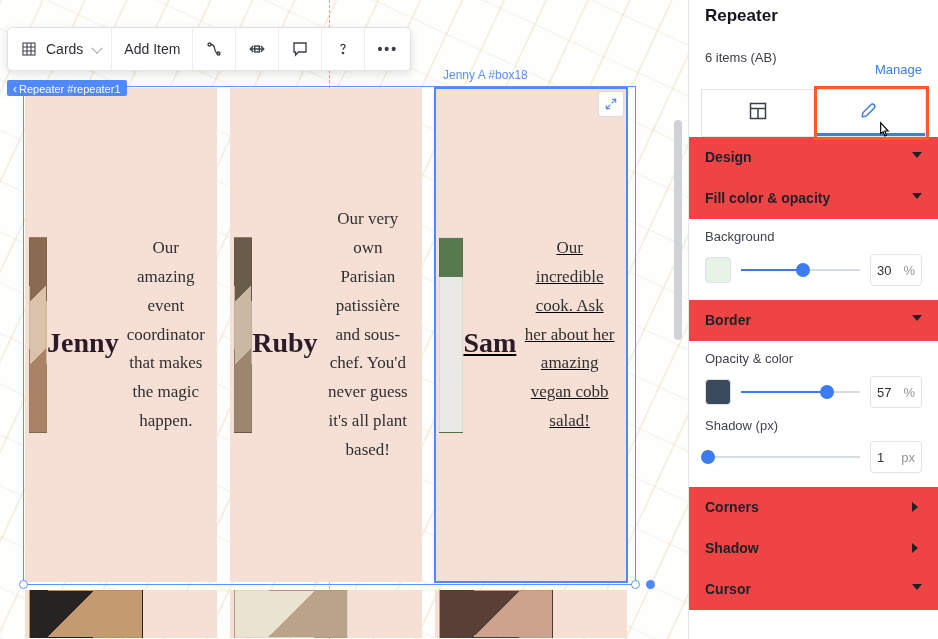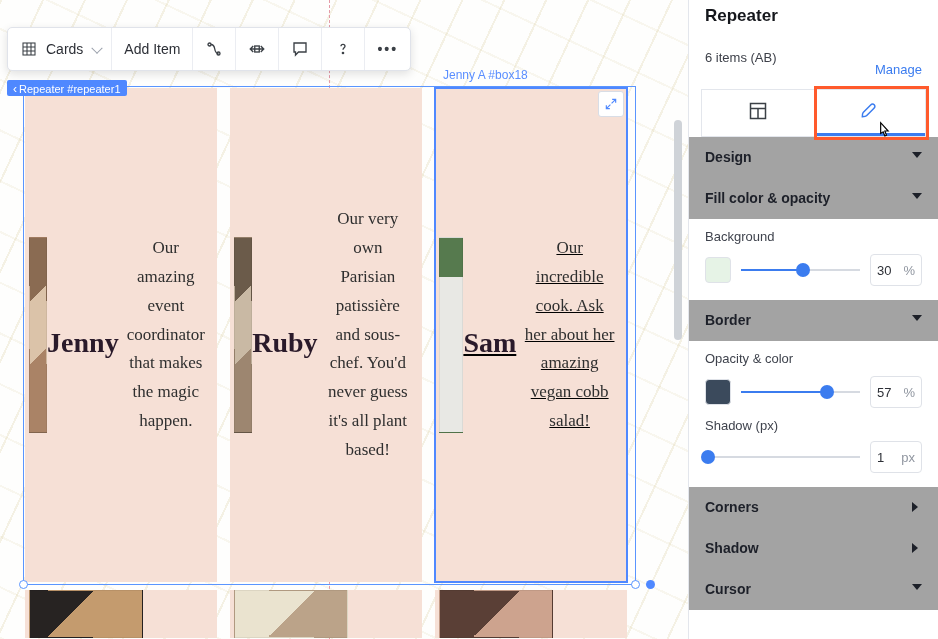--- a/index.html
+++ b/index.html
@@ -288,21 +288,21 @@
     justify-content: space-between;
     align-items: center;
     padding: 12px 16px;
     font-size: 14px;
     font-weight: 600;
     color: #1d2029;
     border-bottom: 1px solid rgba(0,0,0,0);
     cursor: pointer;
   }
   .section.band {
-    background: #a3a3a3;
+    background: #ef4444;
   }
   .section .chev {
     width: 10px; height: 10px;
     position: relative;
   }
   .section .chev.down::before {
     content: '';
     position: absolute;
     inset: 0;
     border-left: 5px solid transparent;

